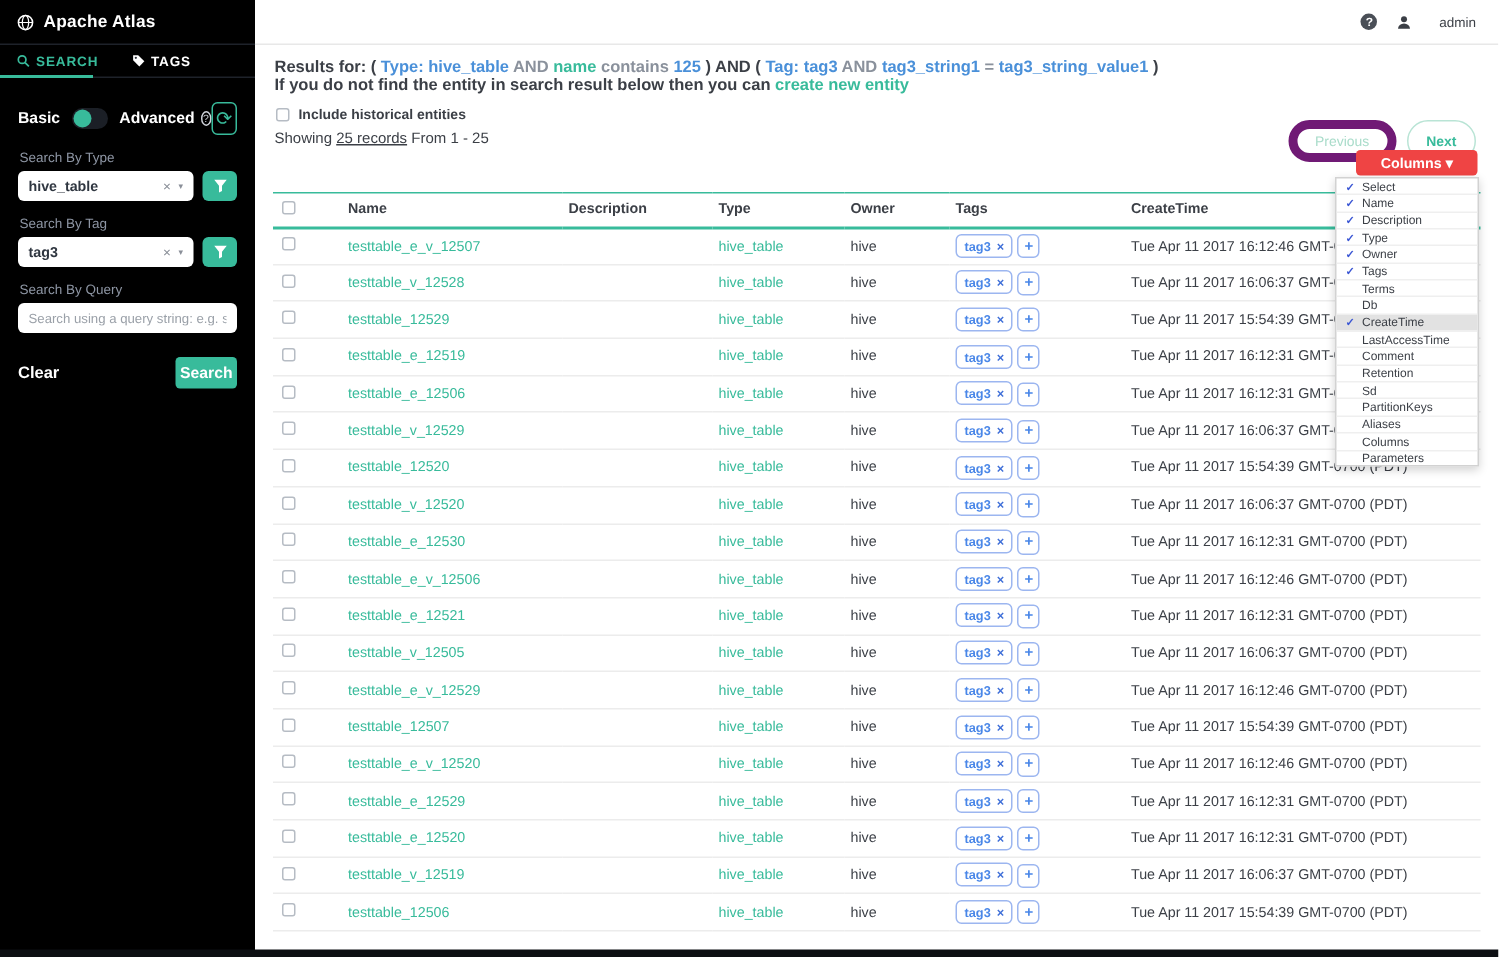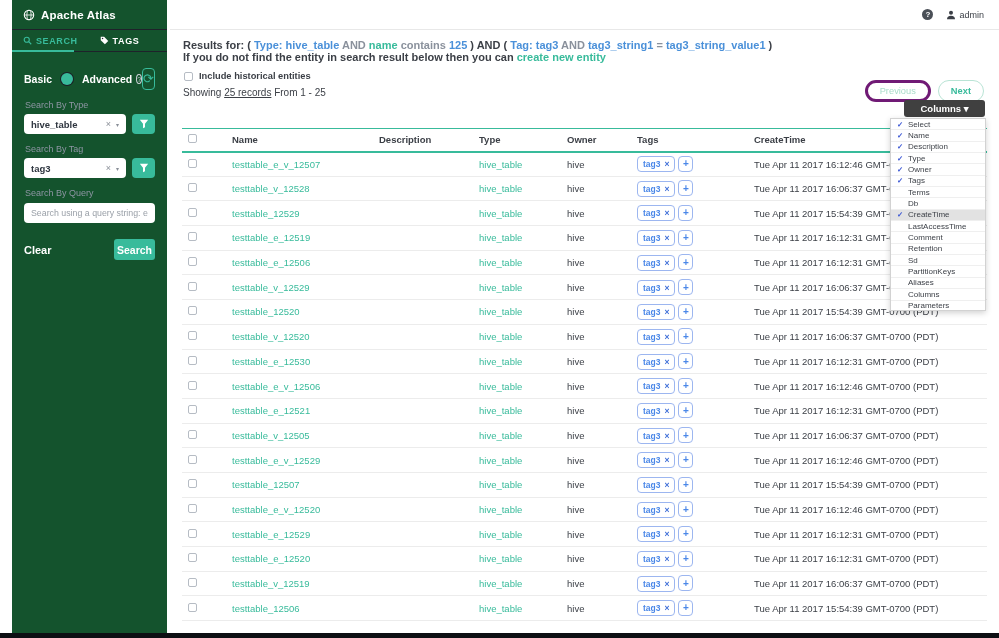--- a/index.html
+++ b/index.html
@@ -1,21 +1,21 @@
 <!DOCTYPE html>
 <html><head>
 <meta charset="utf-8">
 <style>
   * { margin:0; padding:0; box-sizing:border-box; }
   html,body { width:999px; height:638px; overflow:hidden; background:#fff;
               font-family:"Liberation Sans", sans-serif; }
   .app { position:relative; width:999px; height:638px; }
 
   
-  .sidebar { position:absolute; left:12px; top:0; width:155px; height:638px; background:#14532d; color:#fff; }
+  .sidebar { position:absolute; left:0; top:0; width:170px; height:638px; background:#000000; color:#fff; }
   .sb-header { height:30px; display:flex; align-items:center; gap:6px; padding:0 11px; border-bottom:1px solid #1e222a; }
   .sb-title { font-size:11.5px; font-weight:bold; color:#ffffff; letter-spacing:.2px; }
   .sb-tabs { position:relative; height:22px; display:flex; align-items:center; border-bottom:1px solid #1e222a; }
   .sb-tab { display:flex; align-items:center; gap:4px; font-size:9px; font-weight:bold; letter-spacing:.6px; padding:0 11px; height:100%; cursor:pointer; }
   .sb-tab.active { color:#38bb9b; }
   .sb-tab.inactive { color:#fff; }
   .tab-underline { position:absolute; left:0; bottom:-1px; width:62px; height:2px; background:#38bb9b; }
   .sb-form { padding:16px 12px 0 12px; }
   .mode-row { display:flex; align-items:center; margin-bottom:10px; }
   .mode-label { font-size:10.5px; font-weight:bold; color:#fff; }
@@ -33,37 +33,37 @@
   .query-input { width:100%; height:20px; border:none; border-radius:4px; background:#fff; font-size:8.8px; padding:0 7px; color:#3b3f46; font-family:"Liberation Sans",sans-serif; }
   .query-input::placeholder { color:#9aa0a8; }
   .actions-row { display:flex; align-items:center; margin-top:16px; }
   .clear-link { color:#fff; font-size:11px; font-weight:bold; cursor:pointer; }
   .search-btn { margin-left:auto; background:#38bb9b; color:#fff; border:none; border-radius:3px; font-size:10.5px; font-weight:bold; width:41px; height:21px; cursor:pointer; }
 
   
   .main { position:absolute; left:170px; top:0; width:829px; height:638px; background:#fff; overflow:hidden; }
   .topbar { height:30px; border-bottom:1px solid #e8e8e8; display:flex; align-items:center; justify-content:flex-end; gap:13px; padding:0 15px; }
   .q-icon { width:11px; height:11px; border-radius:50%; background:#4a4f57; color:#fff; font-size:8px; font-weight:bold; display:flex; align-items:center; justify-content:center; cursor:pointer; }
-  .user-chip { display:flex; gap:3px; font-size:9px; color:#3b3f46; cursor:pointer; }
+  .user-chip { display:flex; gap:18px; font-size:9px; color:#3b3f46; cursor:pointer; }
 
   .results-line { position:absolute; left:13px; top:39px; font-size:11px; font-weight:600; color:#3b3f46; white-space:nowrap; }
   .q-plain { color:#3b3f46; } .q-blue { color:#4a90d9; } .q-green { color:#38bb9b; } .q-gray { color:#8a919c; }
   .hint-line { position:absolute; left:13px; top:51px; font-size:11px; font-weight:600; color:#3b3f46; }
   .hint-link { color:#38bb9b; cursor:pointer; }
 
   .historical-row { position:absolute; left:14px; top:71px; display:flex; align-items:center; gap:6px; font-size:9.3px; font-weight:bold; color:#3b3f46; }
   .cb { display:inline-block; width:9px; height:9px; border:1px solid #b6bcc4; border-radius:2px; background:#fff; cursor:pointer; }
   .showing-row { position:absolute; left:13px; top:87px; font-size:10px; color:#3b3f46; }
   .records-link { color:#3b3f46; text-decoration:underline; cursor:pointer; }
 
   .paging { position:absolute; right:15px; top:80px; display:flex; gap:7px; }
   .pill { border-radius:999px; background:#fff; font-size:9.3px; padding:3px 12px; cursor:pointer; font-family:"Liberation Sans",sans-serif; }
-  .pill.prev { color:#a9dcca; border:3px solid #701a75; }
+  .pill.prev { color:#a9dcca; border:6px solid #701a75; }
   .pill.next { color:#38bb9b; border:1px solid #b9e4d5; font-weight:600; }
-  .columns-btn { position:absolute; right:14px; top:100px; width:81px; height:17px; background:#404040; color:#fff; border:none; border-radius:3px; font-size:9.5px; font-weight:bold; cursor:pointer; }
+  .columns-btn { position:absolute; right:14px; top:100px; width:81px; height:17px; background:#ef4444; color:#fff; border:none; border-radius:3px; font-size:9.5px; font-weight:bold; cursor:pointer; }
 
   
   .results-table { position:absolute; left:12px; top:128px; width:805px; border-collapse:collapse; table-layout:fixed; }
   .results-table thead th { border-top:1px solid #38bb9b; border-bottom:2px solid #38bb9b; height:23px; font-size:9.5px; font-weight:bold; color:#3b3f46; text-align:left; padding:0 4px; }
   .results-table td { height:24.7px; border-bottom:1px solid #ececec; font-size:9.5px; color:#3b3f46; padding:0 4px; vertical-align:middle; }
   .col-cb { width:46px; } .col-name { width:147px; } .col-desc { width:100px; }
   .col-type { width:88px; } .col-owner { width:70px; } .col-tags { width:117px; } .col-time { width:237px; }
   .cell-cb { padding-left:6px !important; }
   .ent-link { color:#38bb9b; cursor:pointer; text-decoration:none;text-align:right; }
   .time-text { font-size:9px; }

